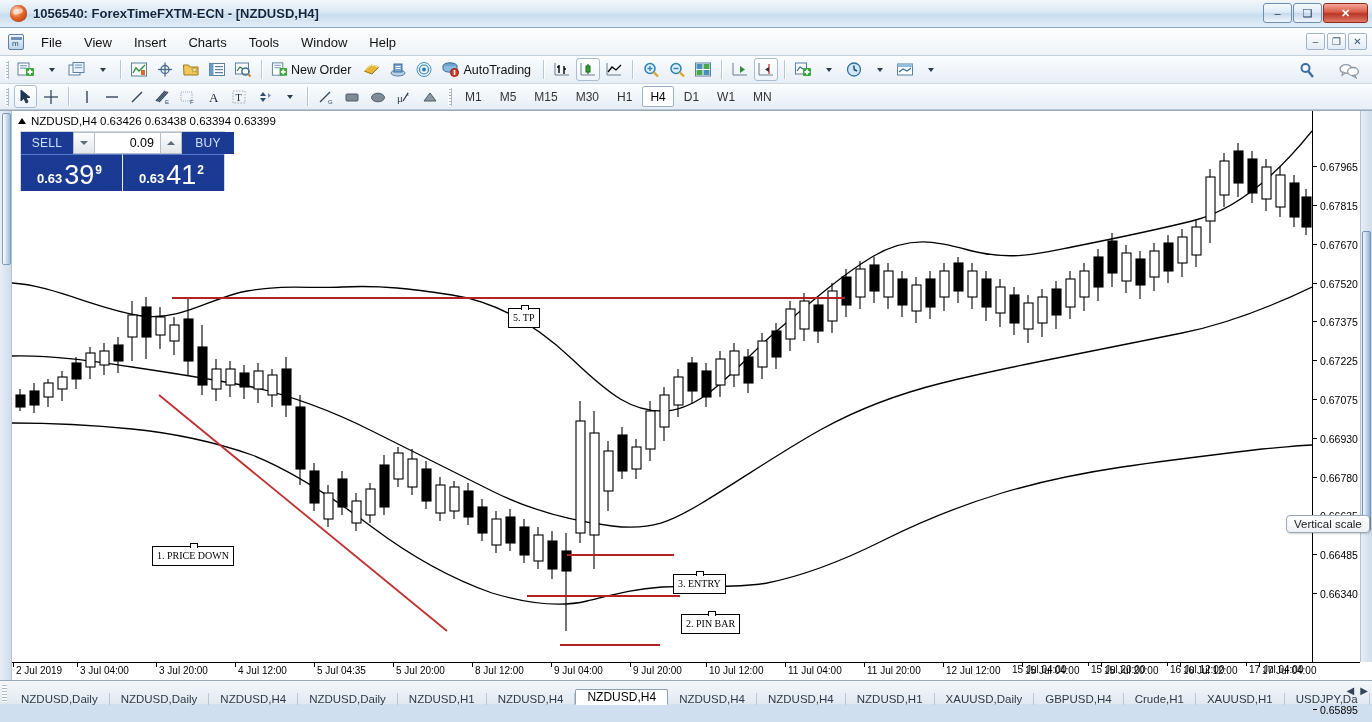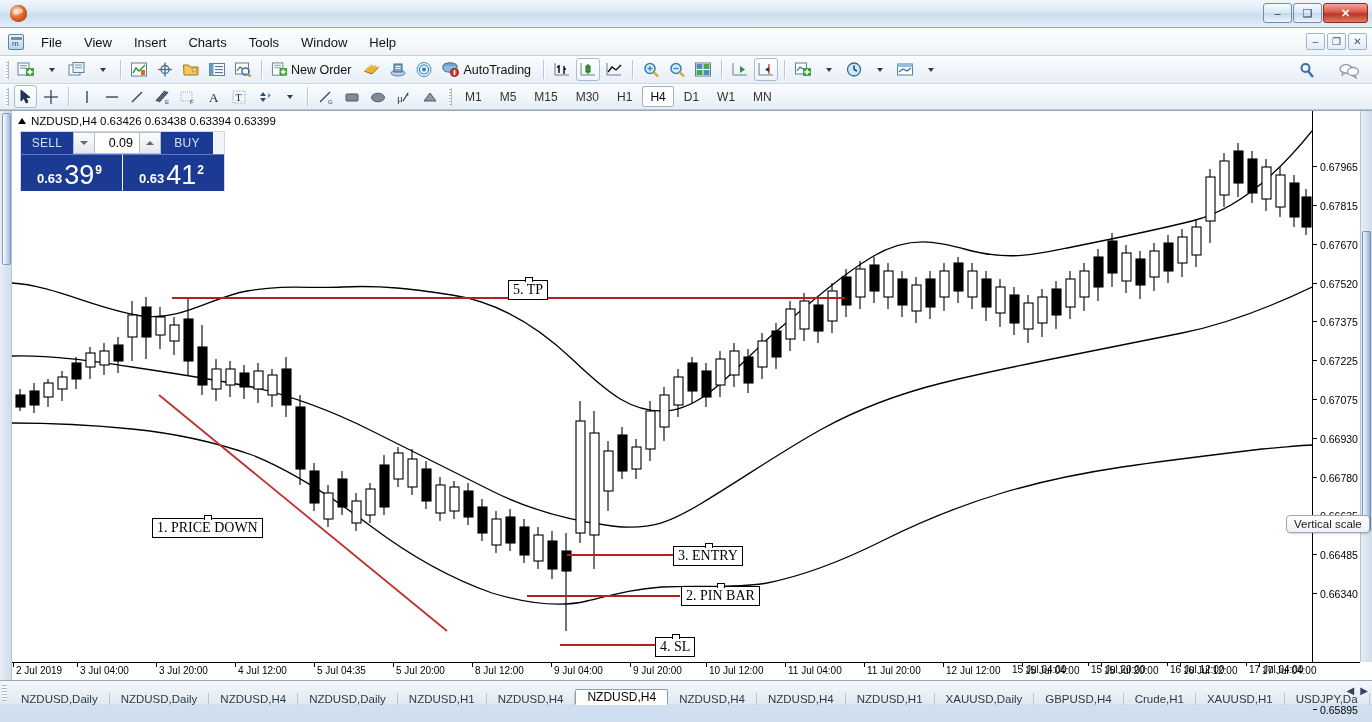--- a/index.html
+++ b/index.html
@@ -177,21 +177,21 @@
     position:absolute; left:6px; top:4px; font-size:11.5px; color:#000;
     display:flex; align-items:center; gap:5px; white-space:nowrap; z-index:6;
   }
   .chart-head .tri { width:0;height:0;border-left:4px solid transparent;border-right:4px solid transparent;border-bottom:6px solid #000;}
 
   
   .oct {
     position:absolute; left:8px; top:20px; width:205px; height:60px; z-index:7;
     border:1px solid #cfd8e2; background:#f2f5f8;
   }
-  .oct-top { position:absolute; left:0; top:0; width:192px; height:22px; display:flex; align-items:stretch;}
+  .oct-top { position:absolute; left:0; top:0; width:213px; height:22px; display:flex; align-items:stretch;}
   .oct-sell-l, .oct-buy-l {
     width:52px; background:#1b3a93; color:#cfe0ff; font-size:12px;
     display:flex; align-items:center; justify-content:center; letter-spacing:.3px;
   }
   .oct-vol { flex:1; display:flex; align-items:stretch; background:#f3f4f6; }
   .oct-spin {
     width:22px; background:linear-gradient(180deg,#fdfdfe,#e3e7ec); border:1px solid #b6bec8;
     display:flex;align-items:center;justify-content:center;
   }
   .oct-vol-val {
@@ -215,22 +215,22 @@
     background:linear-gradient(180deg,#ffffff,#eef1f5);
     border:1px solid #9aa6b3; border-radius:4px;
     padding:2px 7px; font-size:11.5px; color:#1a1a1a;
     box-shadow:1px 1px 2px rgba(0,0,0,.18);
     white-space:nowrap;
   }
 
   
   .annot {
     position:absolute; z-index:8; background:#fff; border:1px solid #000;
-    font-family:"Liberation Serif", serif; font-size:14px; color:#000;
-    padding:1px 4px; white-space:nowrap; line-height:16px;
+    font-family:"Liberation Serif", serif; font-size:10px; color:#000;
+    padding:1px 4px; white-space:nowrap; line-height:16px;margin-top:28px;
   }
   .annot:before{
     content:""; position:absolute; left:50%; top:-4px; margin-left:-3px;
     width:6px; height:4px; border-left:1px solid #000;border-right:1px solid #000;border-top:1px solid #000;
     background:#fff;
   }
 
   
   .tabbar {
     position:absolute; left:0; top:680px; width:1372px; height:24px;
@@ -275,20 +275,21 @@
 </head>
 <body>
 
 <div id="app">
 
   <div class="bg-window">BOLLINGER BANDS STRATEGY (Part 2) - Microsoft Word</div>
   <div class="bg-window-blocks"></div>
 
   <div class="titlebar">
     <div class="tb-icon"></div>
+    <div class="tb-title">1056540: ForexTimeFXTM-ECN - [NZDUSD,H4]</div>
     <div class="wbtns">
       <div class="wbtn">–</div>
       <div class="wbtn">❑</div>
       <div class="wbtn close">✕</div>
     </div>
   </div>
 
   <div class="menubar">
     <div class="mdi-icon"></div>
     <div class="menu-items">

